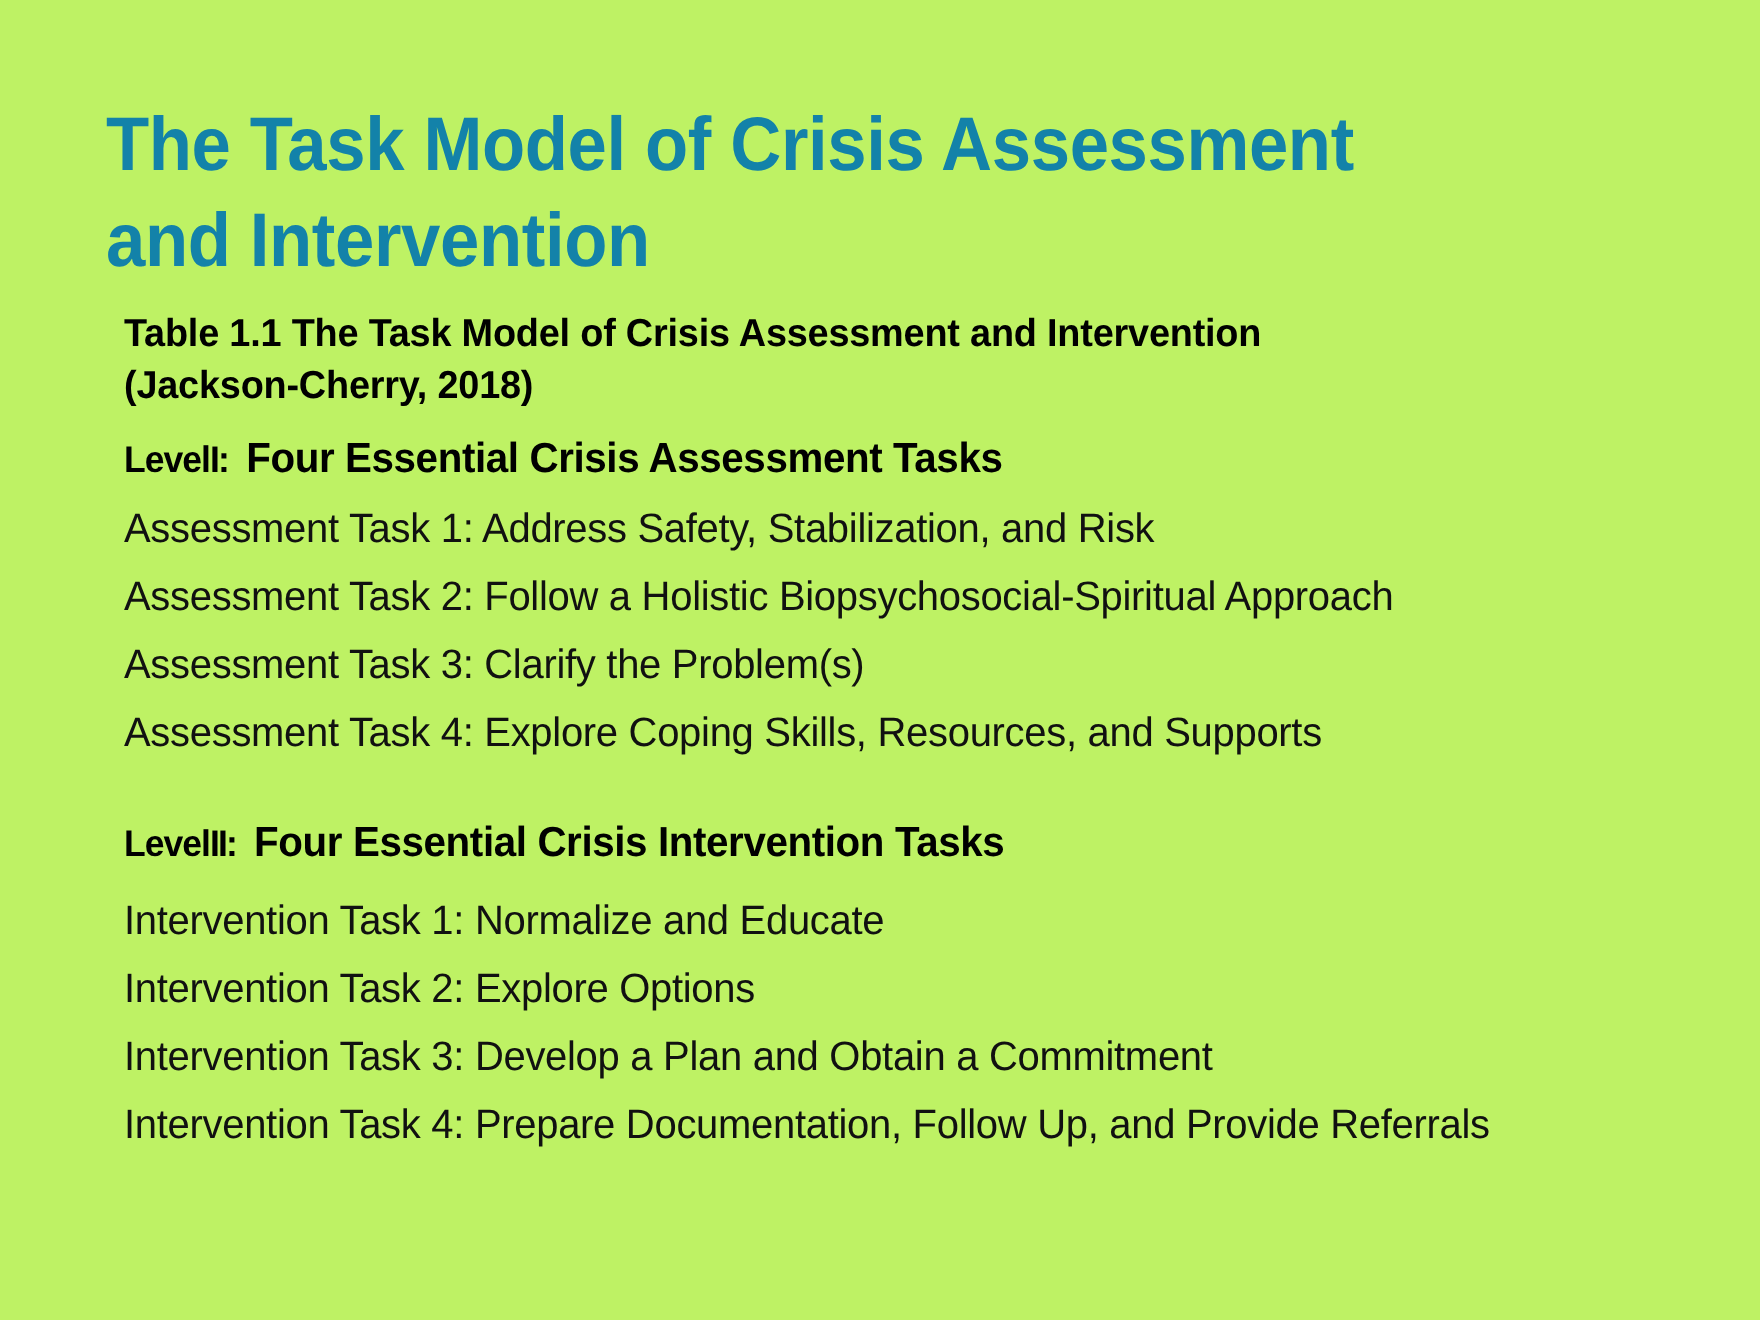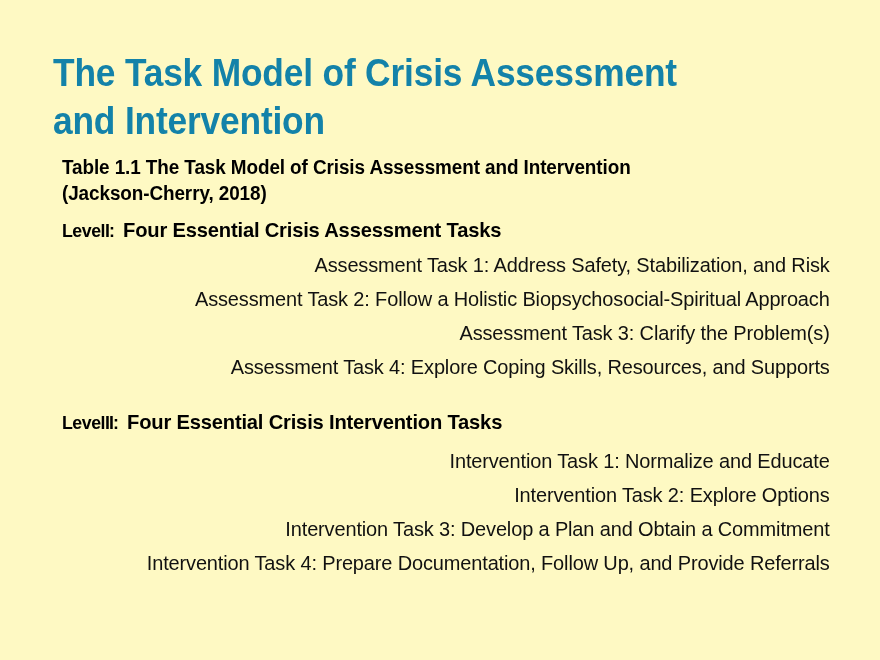--- a/index.html
+++ b/index.html
@@ -12,21 +12,21 @@
     background: #ffffff;
     font-family: "Liberation Sans", sans-serif;
     color: #000000;
     overflow: hidden;
     position: relative;
   }
 
   .slide {
     position: absolute;
     inset: 0;
-    background: #fef9c3;
+    background: #bef264;
   }
 
   
   .slide-title {
     position: absolute;
     left: 53px;
     top: 24px;
     width: 790px;
     font-family: "Liberation Sans Narrow", "Liberation Sans", sans-serif;
     font-weight: bold;
@@ -82,24 +82,23 @@
     letter-spacing: -1px;
   }
   .level-heading .level-title {
     font-weight: bold;
     font-size: 21px;
     padding-left: 9px;
     letter-spacing: -0.2px;
   }
 
   .task-list {
-    margin: 13px;
+    margin: 0;
     padding: 0;
     list-style: none;
-    text-align: right;
   }
   .task-list li {
     font-size: 20.5px;
     line-height: 34px;
     font-weight: normal;
     color: #111111;
     white-space: nowrap;
     letter-spacing: -0.15px;
     transform: scaleX(0.975);
     transform-origin: left center;

